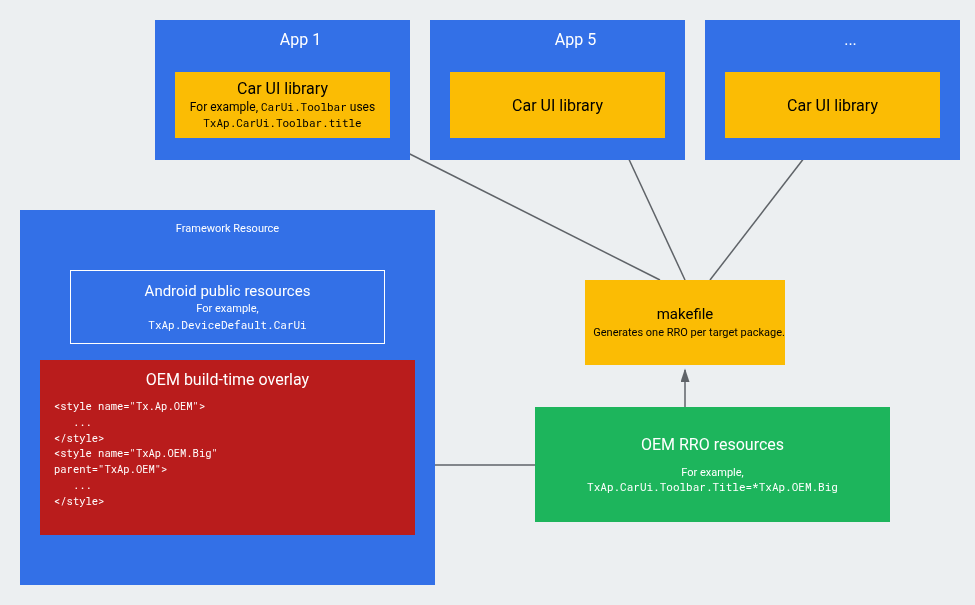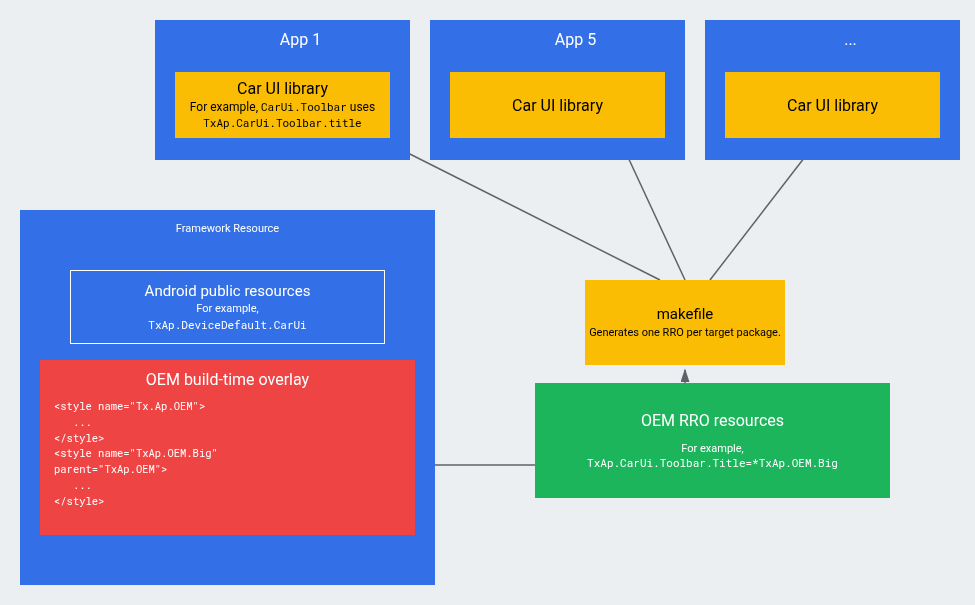--- a/index.html
+++ b/index.html
@@ -79,21 +79,21 @@
   .pub .pub-title { font-size: 15px; }
   .pub .pub-sub { font-size: 11px; margin-top: 2px; }
   .pub .mono { font-family: "Roboto Mono", Consolas, monospace; font-size: 11px; }
 
   .overlay {
     position: absolute;
     left: 20px;
     right: 20px;
     top: 150px;
     height: 175px;
-    background: #ef4444;
+    background: #b91c1c;
     color: #fff;
   }
   .overlay .ov-title {
     text-align: center;
     font-size: 16px;
     padding-top: 10px;
   }
   .overlay pre {
     margin: 10px 14px 0 14px;
     font-family: "Roboto Mono", Consolas, monospace;
@@ -110,28 +110,28 @@
     left: 585px;
     top: 280px;
     width: 200px;
     height: 85px;
     text-align: center;
     display: flex;
     flex-direction: column;
     justify-content: center;
   }
   .mk .mk-title { font-size: 15px; }
-  .mk .mk-sub { font-size: 11px; margin-top: 3px; line-height: 1.3; }
+  .mk .mk-sub { font-size: 11px; margin-top: 3px; line-height: 1.3; text-align: right; }
 
   
   .rro {
     background: #1db55c;
     color: #fff;
     left: 535px;
-    top: 383px;
+    top: 407px;
     width: 355px;
     height: 115px;
     text-align: center;
     display: flex;
     flex-direction: column;
     justify-content: center;
   }
   .rro .rro-title { font-size: 16px; margin-bottom: 12px; }
   .rro .rro-sub { font-size: 11px; }
   .rro .mono { font-family: "Roboto Mono", Consolas, monospace; font-size: 11px; }

